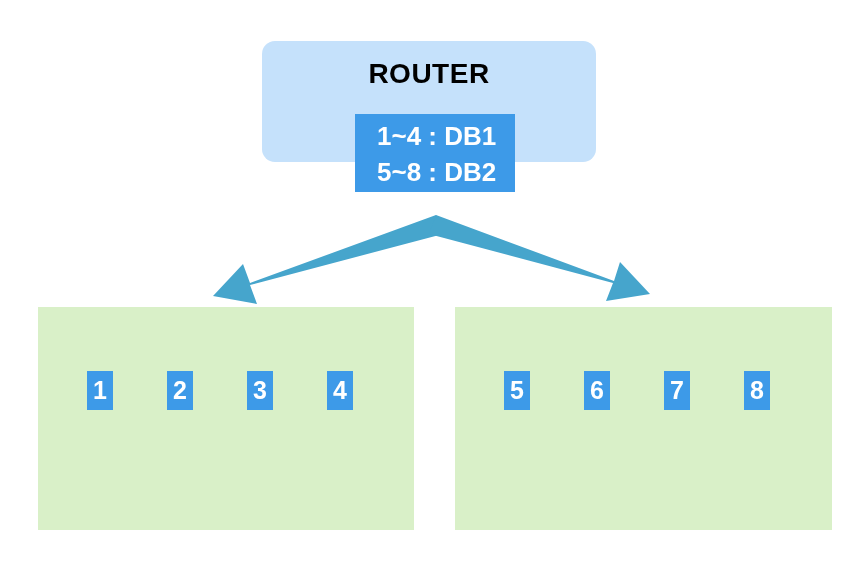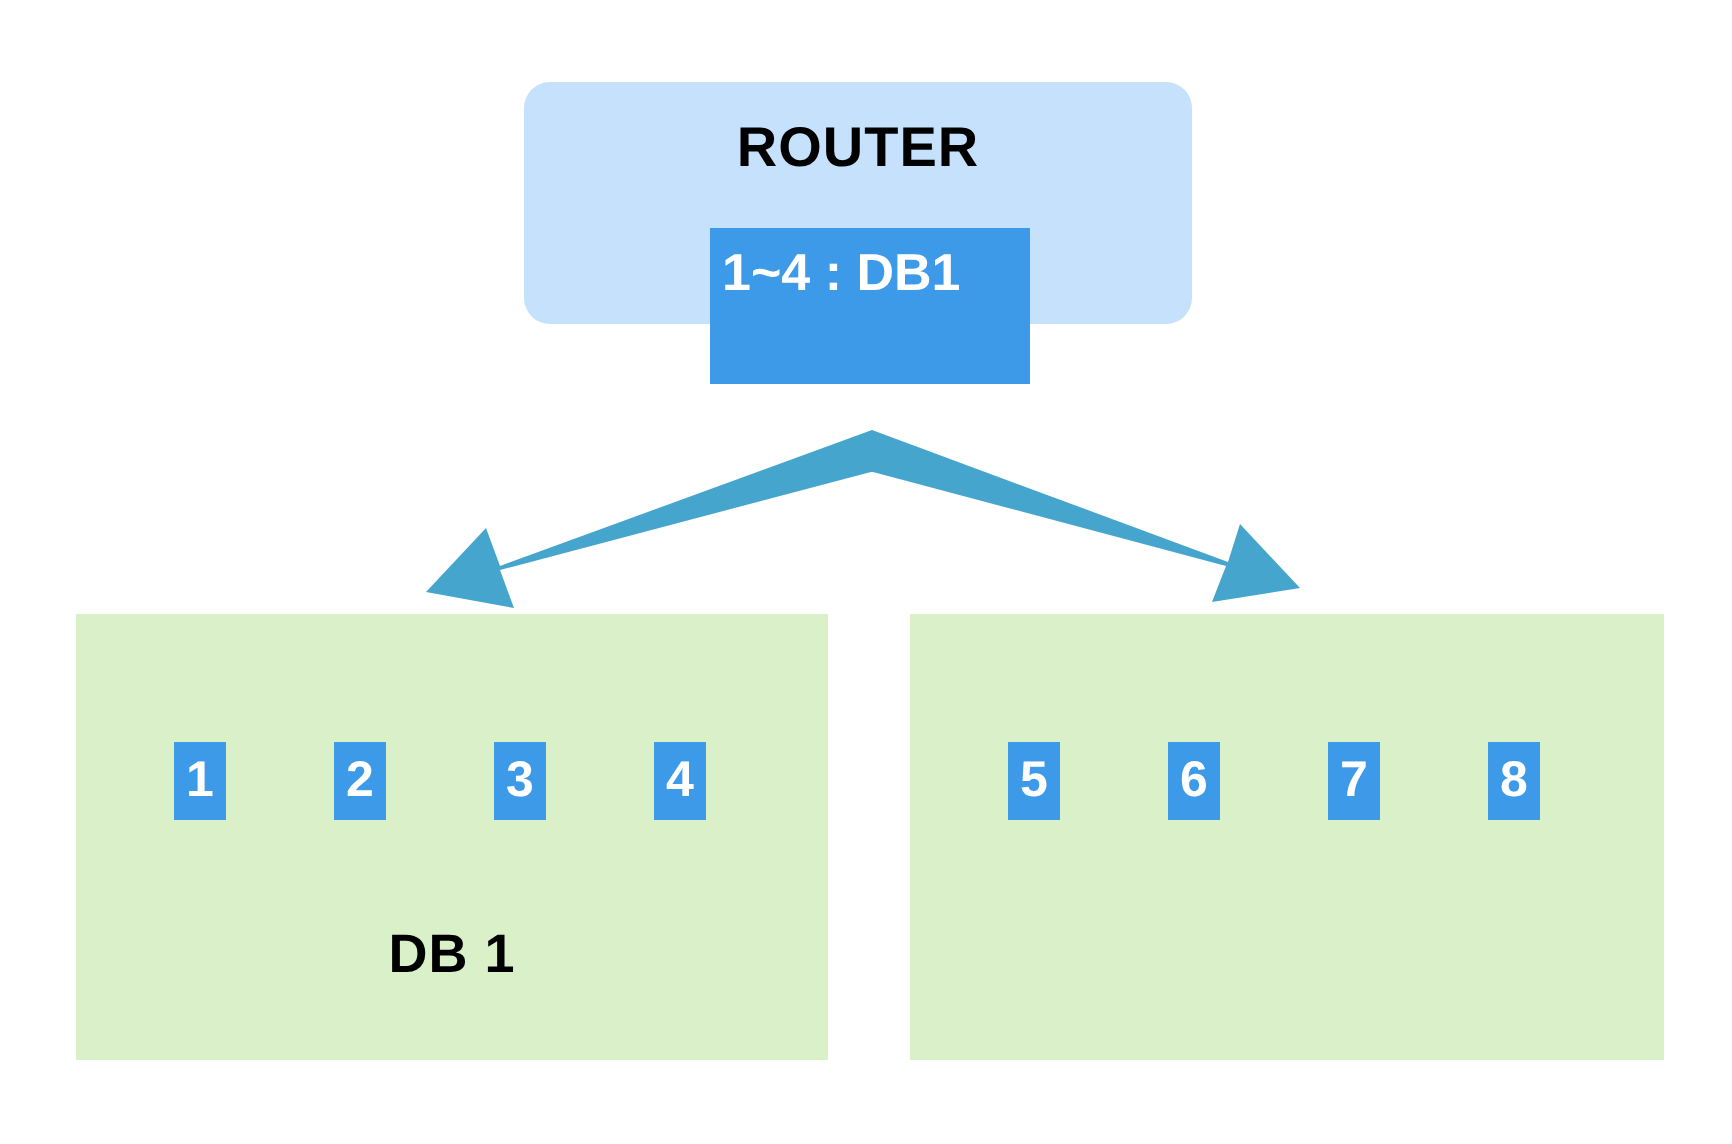--- a/index.html
+++ b/index.html
@@ -44,21 +44,21 @@
     line-height: 1.1;
   }
   .router-rules {
     position: absolute;
     left: 93px;
     top: 73px;
     width: 160px;
     height: 78px;
     background: #3d9ae8;
     box-sizing: border-box;
-    padding: 4px 9px 0 6px;
+    padding: 4px 9px 0 22px;
   }
   .rule-line {
     font-size: 26px;
     font-weight: bold;
     color: #ffffff;
     line-height: 36px;
     white-space: pre;
     text-align: left;
   }
 
@@ -121,40 +121,40 @@
 </style>
 </head>
 <body>
 
 <div id="canvas">
 
   <div class="router-box">
     <div class="router-title">ROUTER</div>
     <div class="router-rules">
       <div class="rule-line">1~4 : DB1</div>
+      <div class="rule-line">5~8 : DB2</div>
     </div>
   </div>
 
   <svg class="arrows" viewBox="0 0 866 572" width="866" height="572">
     <g>
       <path d="M 436 215 L 250 283 L 243 264 L 213 296 L 257 304 L 250 285 L 443 234 Z" fill="#46a5cc"></path>
     </g>
     <g>
       <path d="M 436 215 L 614 281 L 620 262 L 650 294 L 606 301 L 613 283 L 429 234 Z" fill="#46a5cc"></path>
     </g>
   </svg>
 
   <div class="db-box db-left">
     <div class="chip-row">
       <div class="chip c0">1</div>
       <div class="chip c1">2</div>
       <div class="chip c2">3</div>
       <div class="chip c3">4</div>
     </div>
-    <div class="db-label">DB 1</div>
   </div>
 
   <div class="db-box db-right">
     <div class="chip-row">
       <div class="chip c0">5</div>
       <div class="chip c1">6</div>
       <div class="chip c2">7</div>
       <div class="chip c3">8</div>
     </div>
   </div>

